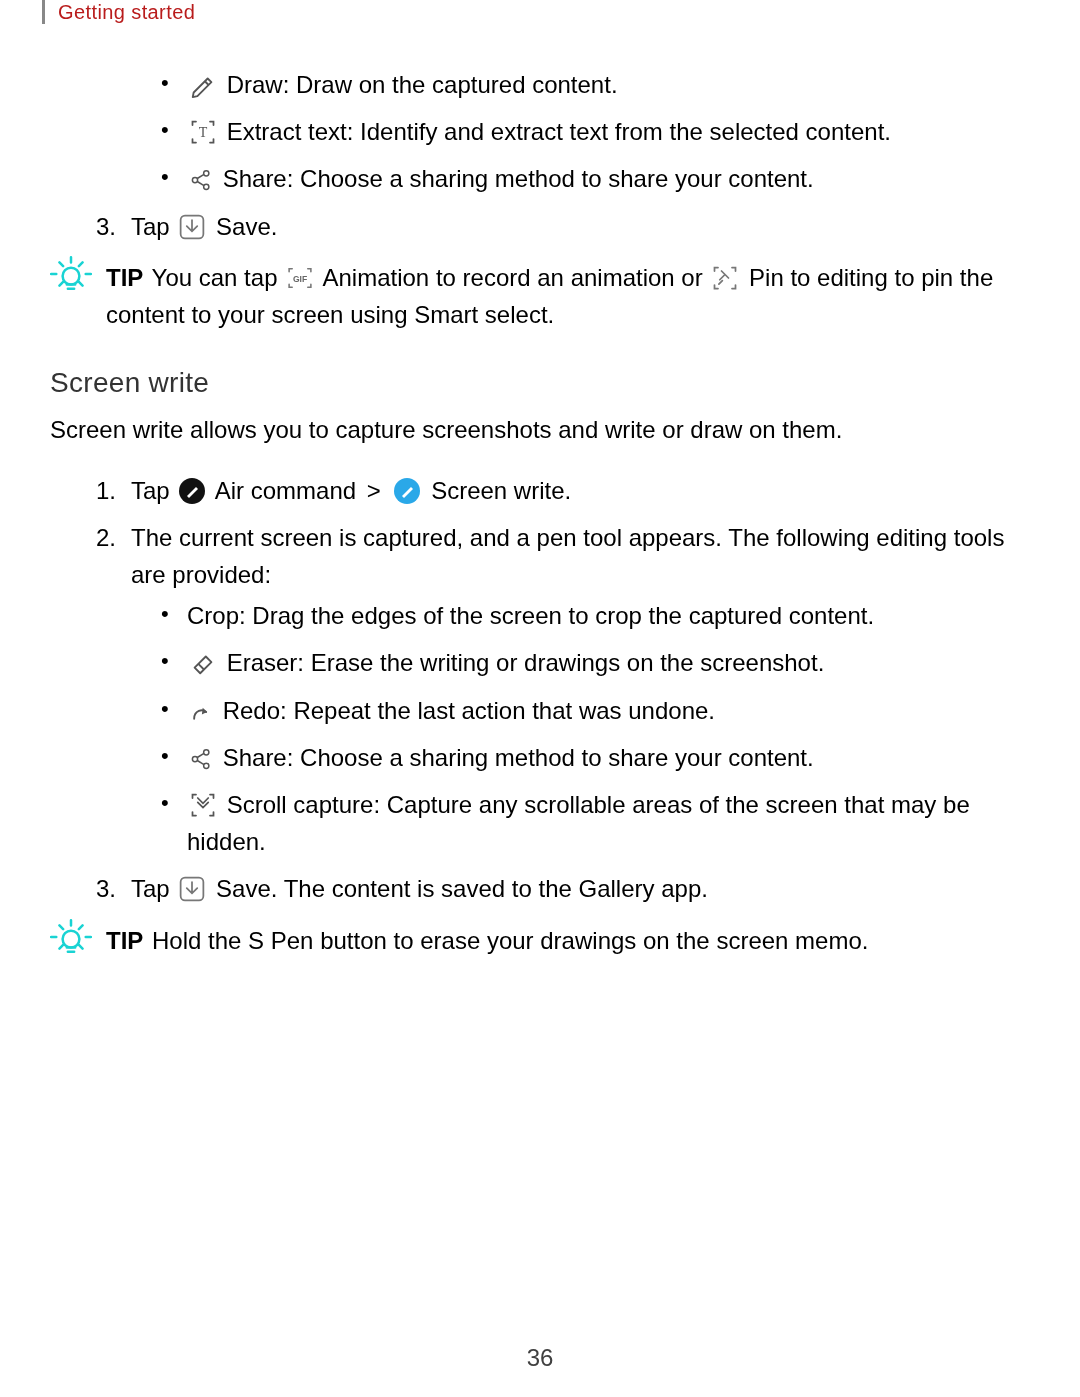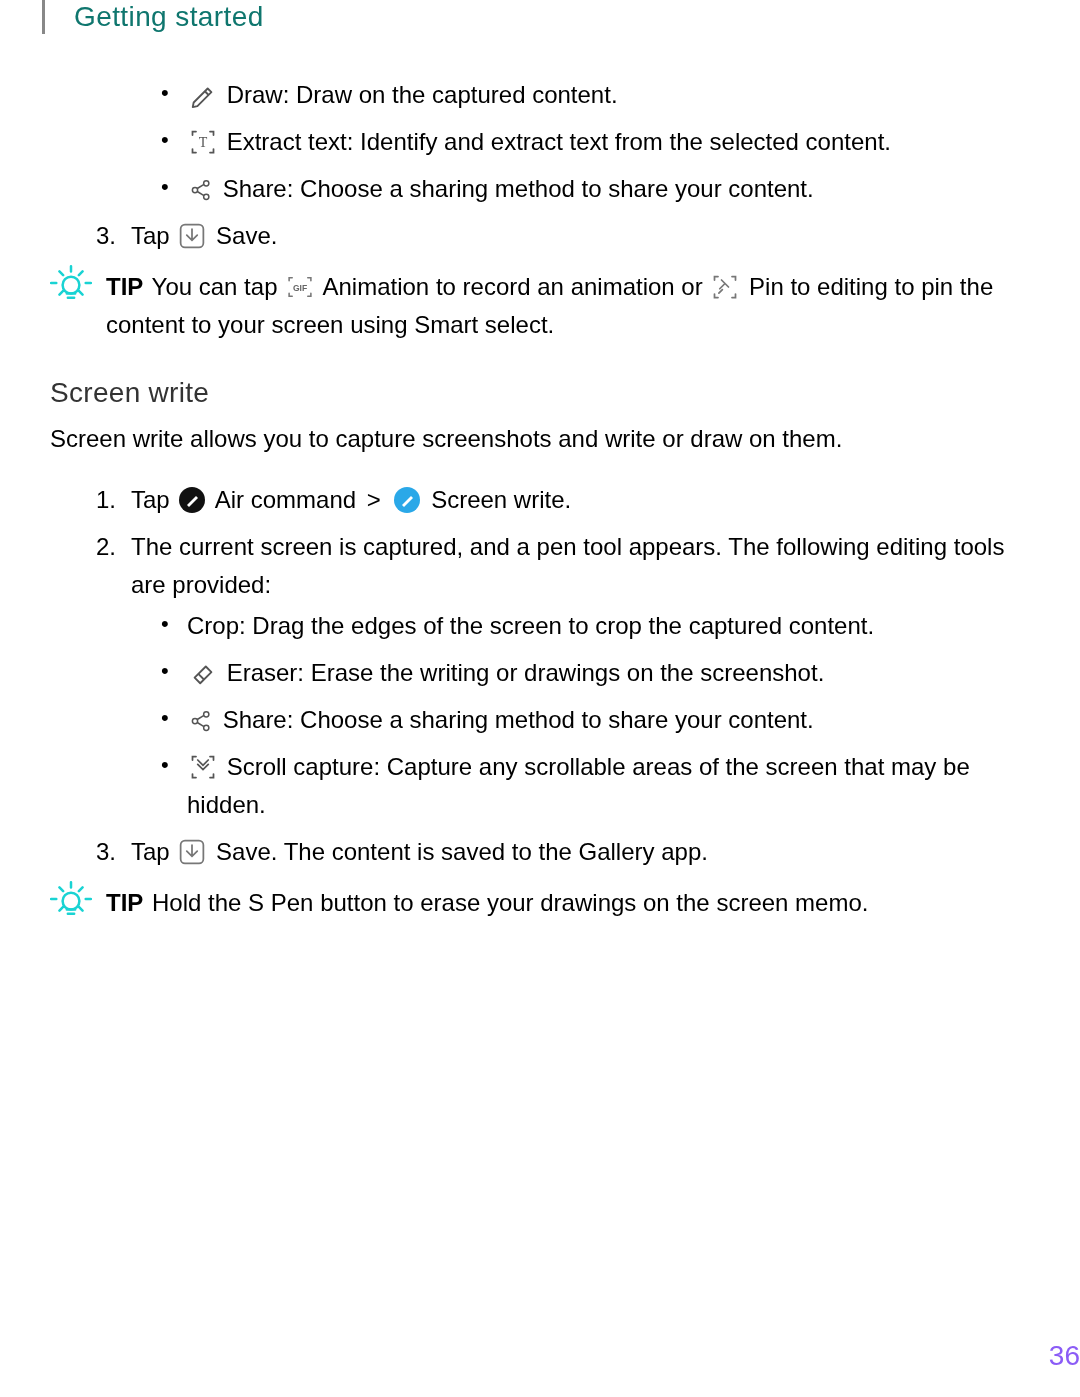--- a/index.html
+++ b/index.html
@@ -15,42 +15,42 @@
   }
   .page {
     box-sizing: border-box;
     width: 1080px;
     height: 1397px;
     padding: 0 50px;
   }
   .header {
     margin-left: -8px;
     border-left: 3px solid #888;
-    padding-left: 29px;
-    font-size: 28px;
-    color: #0f766e;
+    padding-left: 13px;
+    font-size: 20px;
+    color: #b91c1c;
     letter-spacing: 0.4px;
     font-weight: 400;
     line-height: 1.2;
     margin-bottom: 42px;
   }
   .content {
     font-size: 24px;
     line-height: 1.55;
     color: #000;
   }
   b { font-weight: 400; }
   .pagenum {
     position: absolute;
     bottom: 25px;
     left: 0;
     right: 0;
-    text-align: right;
-    font-size: 28px;
-    color: #8b5cf6;
+    text-align: center;
+    font-size: 24px;
+    color: #404040;
   }
   ol.top { list-style: none; padding: 0; margin: 0 0 8px 46px; }
   ol.top > li { margin: 0 0 10px 0; padding-left: 35px; position: relative; }
   ol.top > li .num { position: absolute; left: 0; top: 0; }
   ul.sub { list-style: none; padding: 0; margin: 4px 0 10px 30px; }
   ul.sub > li { margin: 0 0 10px 0; padding-left: 26px; position: relative; }
   ul.sub > li::before {
     content: "•"; position: absolute; left: 0; top: 0;
     font-size: 22px; color: #000;
   }
@@ -268,20 +268,26 @@
           <li>
             <b>Crop</b><span>: Drag the edges of the screen to crop the captured content.</span>
           </li>
           <li>
             <span class="ic"><svg viewBox="0 0 30 30">
                   <use href="#svg-eraser"></use>
                 </svg></span>
             <b>Eraser</b><span>: Erase the writing or drawings on the screenshot.</span>
           </li>
           <li>
+            <span class="ic small"><svg viewBox="0 0 28 28">
+                  <use href="#svg-redo"></use>
+                </svg></span>
+            <b>Redo</b><span>: Repeat the last action that was undone.</span>
+          </li>
+          <li>
             <span class="ic small"><svg viewBox="0 0 30 32">
                   <use href="#svg-share"></use>
                 </svg></span>
             <b>Share</b><span>: Choose a sharing method to share your content.</span>
           </li>
           <li>
             <span class="ic"><svg viewBox="0 0 32 32">
                   <use href="#svg-scroll"></use>
                 </svg></span>
             <b>Scroll capture</b><span>: Capture any scrollable areas of the screen that may be hidden.</span>

